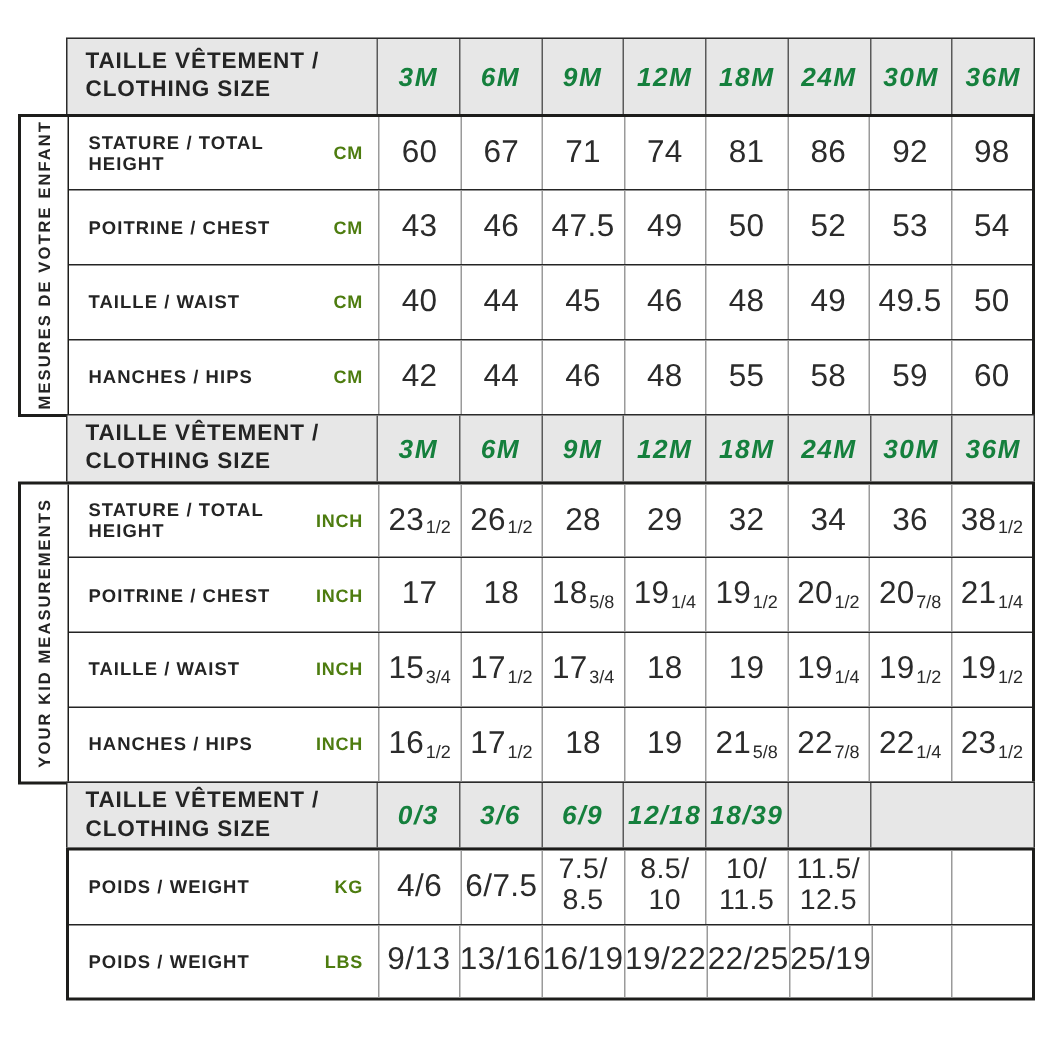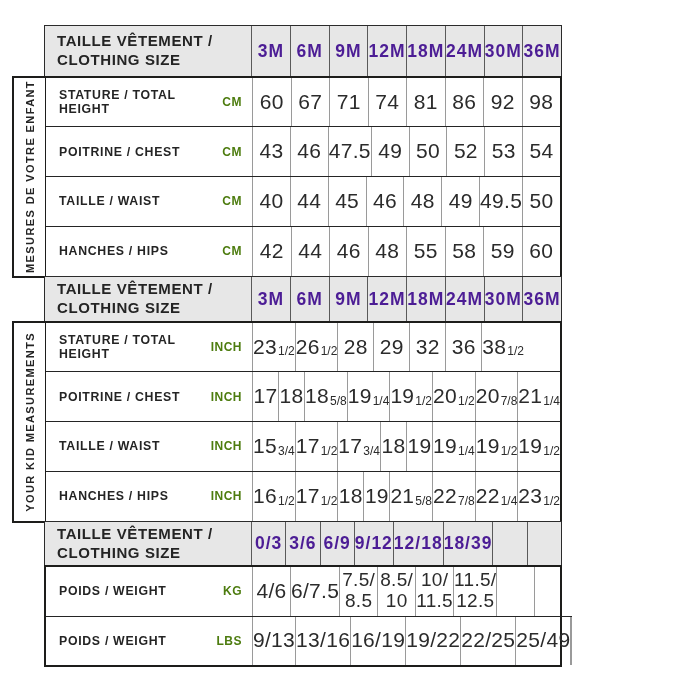--- a/index.html
+++ b/index.html
@@ -1,38 +1,38 @@
 <!DOCTYPE html>
 <html><head>
 <meta charset="utf-8">
 <style>
   html,body{margin:0;padding:0;background:#ffffff;}
   body{
     width:691px;height:691px;position:relative;overflow:hidden;
     font-family:"Liberation Sans", sans-serif;color:#242424;
     -webkit-font-smoothing:antialiased;
   }
-  .chart{position:absolute;left:12px;top:25px;width:550px;}
+  .chart{position:absolute;left:12px;top:25px;width:678px;}
   .chart > * + *{margin-top:-1.5px;}
 
   
   .hband{
     margin-left:32px;
     display:grid;grid-template-columns:206px repeat(8,1fr);
     border:1.5px solid #2b2b2b;background:#e7e7e7;box-sizing:border-box;
   }
   .corner{
     display:flex;flex-direction:column;justify-content:center;
     padding-left:12px;font-size:15px;font-weight:bold;letter-spacing:0.6px;
     white-space:pre-line;line-height:1.25;color:#242424;
   }
   .hcell{
     display:flex;align-items:center;justify-content:center;
     border-left:1.3px solid #5a5a5a;
-    font-size:17.5px;font-weight:bold;letter-spacing:1px;color:#4c1d95;
+    font-size:17.5px;font-weight:bold;letter-spacing:1px;color:#15803d;font-style:italic;
   }
 
   
   .sband{
     display:grid;grid-template-columns:32px 1fr;
     border:2.5px solid #1d1d1b;box-sizing:border-box;background:#ffffff;
   }
   .sband.no-sidebar{margin-left:32px;grid-template-columns:1fr;}
   .sidebar{
     display:flex;align-items:center;justify-content:center;
@@ -159,20 +159,21 @@
         <div class="mrow" style="height: 48.75px;">
           <div class="rlabel">
             <span class="ltext">STATURE / TOTAL HEIGHT</span>
             <span class="unit">INCH</span>
           </div>
           <div class="vcell"><span class="num">23</span><span class="frac">1/2</span></div>
           <div class="vcell"><span class="num">26</span><span class="frac">1/2</span></div>
           <div class="vcell">28</div>
           <div class="vcell">29</div>
           <div class="vcell">32</div>
+          <div class="vcell">34</div>
           <div class="vcell">36</div>
           <div class="vcell"><span class="num">38</span><span class="frac">1/2</span></div>
         </div>
         <div class="mrow" style="height: 48.75px;">
           <div class="rlabel">
             <span class="ltext">POITRINE / CHEST</span>
             <span class="unit">INCH</span>
           </div>
           <div class="vcell">17</div>
           <div class="vcell">18</div>
@@ -212,21 +213,20 @@
           <div class="vcell"><span class="num">23</span><span class="frac">1/2</span></div>
         </div>
       </div>
     </div>
     <div class="hband" style="height: 45px;">
       <div class="corner">TAILLE VÊTEMENT /
 CLOTHING SIZE</div>
       <div class="hcell">0/3</div>
       <div class="hcell">3/6</div>
       <div class="hcell">6/9</div>
-      <div class="hcell">9/12</div>
       <div class="hcell">12/18</div>
       <div class="hcell">18/39</div>
       <div class="hcell"></div>
       <div class="hcell"></div>
     </div>
     <div class="sband no-sidebar">
       <div class="rows">
         <div class="mrow" style="height: 49px;">
           <div class="rlabel">
             <span class="ltext">POIDS / WEIGHT</span>
@@ -248,19 +248,19 @@
         <div class="mrow" style="height: 48px;">
           <div class="rlabel">
             <span class="ltext">POIDS / WEIGHT</span>
             <span class="unit">LBS</span>
           </div>
           <div class="vcell">9/13</div>
           <div class="vcell">13/16</div>
           <div class="vcell">16/19</div>
           <div class="vcell">19/22</div>
           <div class="vcell">22/25</div>
-          <div class="vcell">25/49</div>
+          <div class="vcell">25/19</div>
           <div class="vcell"></div>
           <div class="vcell"></div>
         </div>
       </div>
     </div>
   </div>
 
 </body></html>

